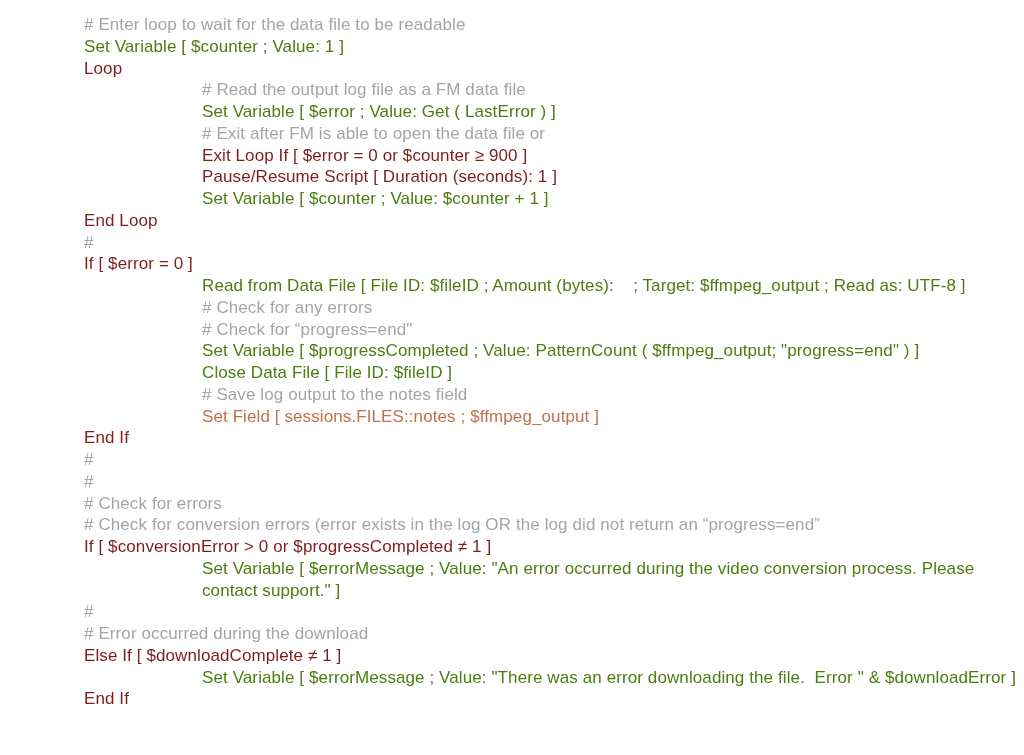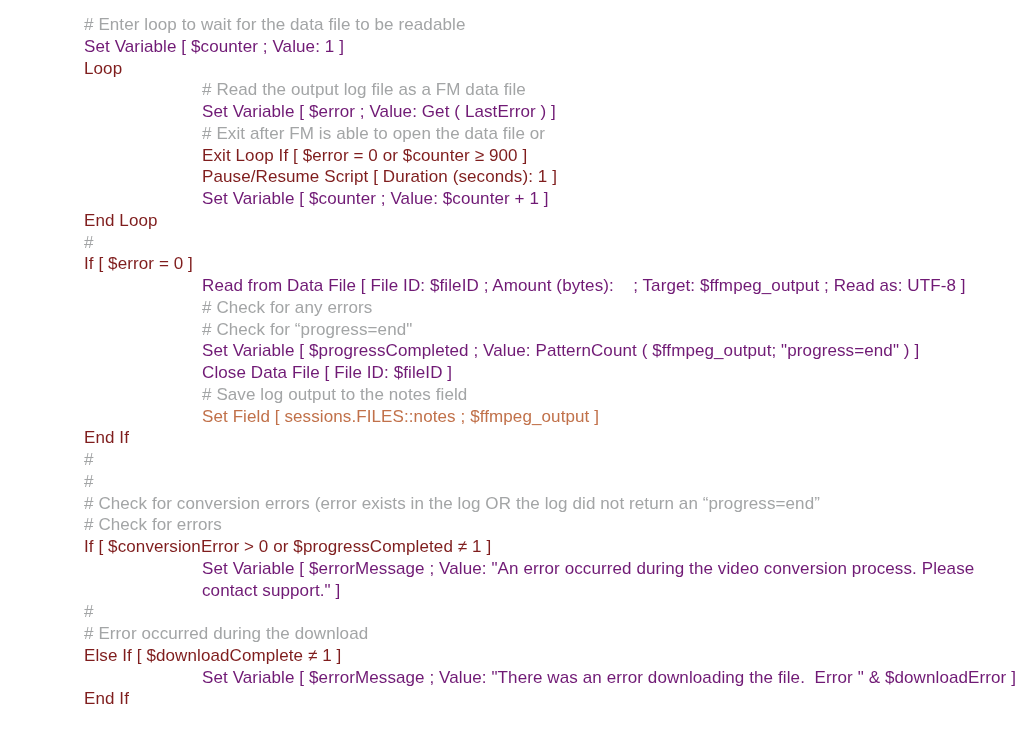--- a/index.html
+++ b/index.html
@@ -12,21 +12,21 @@
       font-weight: 400;
       letter-spacing: 0.1px;
     }
     .line {
       white-space: pre-wrap;
     }
     .ind {
       padding-left: 118px;
     }
     .gray-dark {
-      color: #701a75;
+      color: #4d7c0f;
     }
     .gray-light {
       color: #a3a5a6;
     }
     .blue {
       color: #7f1d1d;
     }
     .orange {
       color: #c1714a;
     }
@@ -50,22 +50,22 @@
     <div class="line gray-dark ind">Read from Data File [ File ID: $fileID ; Amount (bytes):    ; Target: $ffmpeg_output ; Read as: UTF-8 ]</div>
     <div class="line gray-light ind"># Check for any errors</div>
     <div class="line gray-light ind"># Check for “progress=end"</div>
     <div class="line gray-dark ind">Set Variable [ $progressCompleted ; Value: PatternCount ( $ffmpeg_output; "progress=end" ) ]</div>
     <div class="line gray-dark ind">Close Data File [ File ID: $fileID ]</div>
     <div class="line gray-light ind"># Save log output to the notes field</div>
     <div class="line orange ind">Set Field [ sessions.FILES::notes ; $ffmpeg_output ]</div>
     <div class="line blue">End If</div>
     <div class="line gray-light">#</div>
     <div class="line gray-light">#</div>
+    <div class="line gray-light"># Check for errors</div>
     <div class="line gray-light"># Check for conversion errors (error exists in the log OR the log did not return an “progress=end”</div>
-    <div class="line gray-light"># Check for errors</div>
     <div class="line blue">If [ $conversionError &gt; 0 or $progressCompleted ≠ 1 ]</div>
     <div class="line gray-dark ind">Set Variable [ $errorMessage ; Value: "An error occurred during the video conversion process. Please contact support." ]</div>
     <div class="line gray-light">#</div>
     <div class="line gray-light"># Error occurred during the download</div>
     <div class="line blue">Else If [ $downloadComplete ≠ 1 ]</div>
     <div class="line gray-dark ind">Set Variable [ $errorMessage ; Value: "There was an error downloading the file.  Error " &amp; $downloadError ]</div>
     <div class="line blue">End If</div>
   </div>
 
 </body></html>

